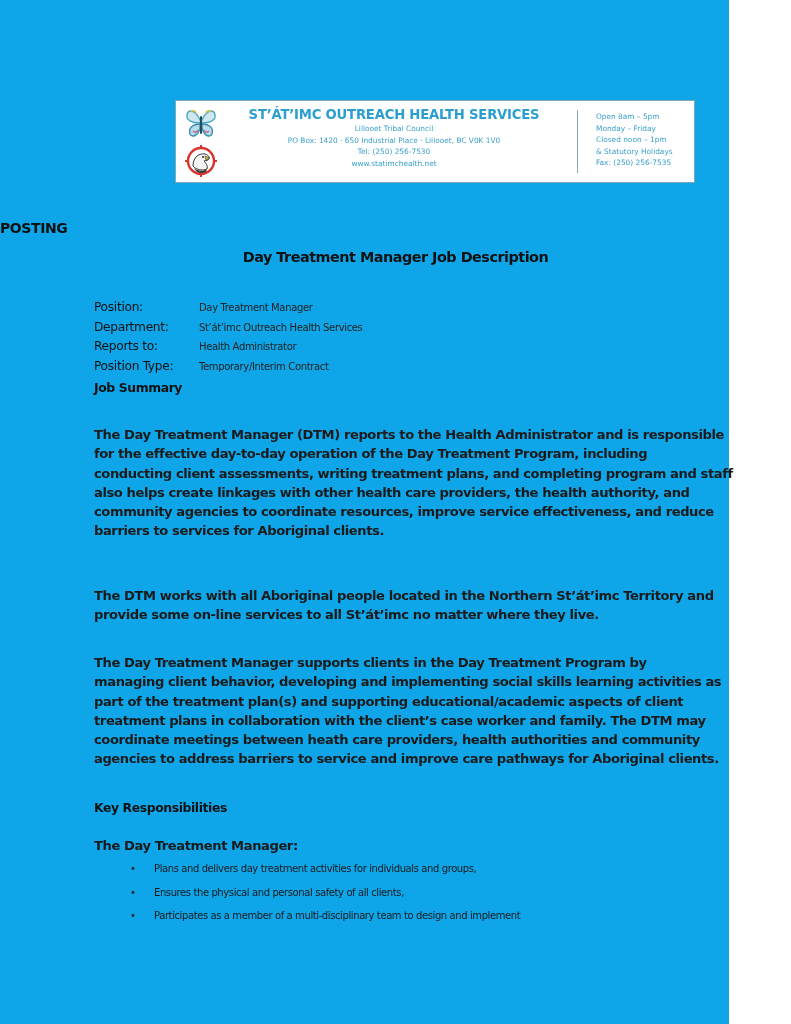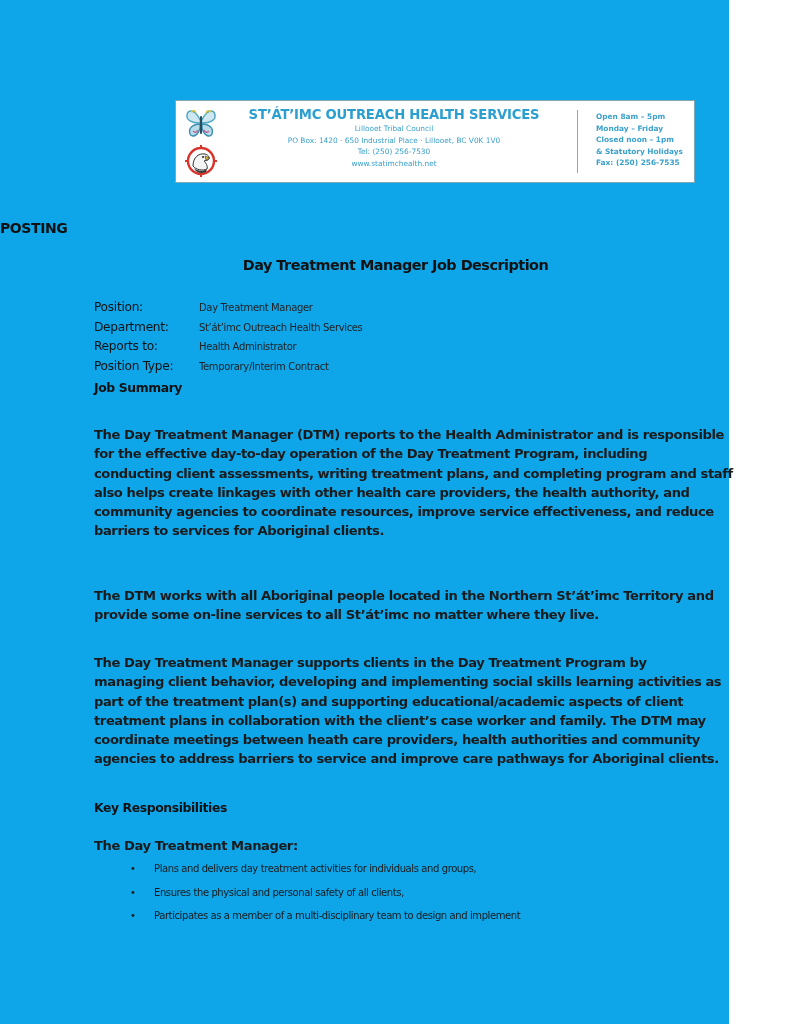--- a/index.html
+++ b/index.html
@@ -80,21 +80,20 @@
       top: 9px;
       width: 1px;
       height: 63px;
       background: #8aa8b4;
     }
     .hours-block {
       position: absolute;
       left: 420px;
       top: 10px;
       width: 96px;
-      font-weight: bold;
     }
     .hours-line {
       font-family: "DejaVu Sans", sans-serif;
       font-size: 7.4px;
       color: #3aa0cc;
       line-height: 11.6px;
       white-space: nowrap;
     }
 
     
@@ -112,21 +111,20 @@
     .title-job {
       position: absolute;
       left: 0; width: 791px;
       top: 249px;
       text-align: center;
       font-family: "DejaVu Sans", sans-serif;
       font-weight: bold;
       font-size: 14.4px;
       letter-spacing: -0.5px;
       color: #111;
-      margin-top: 8px;
     }
 
     
     .info {
       position: absolute;
       left: 94px;
       top: 298px;
       width: 600px;
     }
     .info-row {

